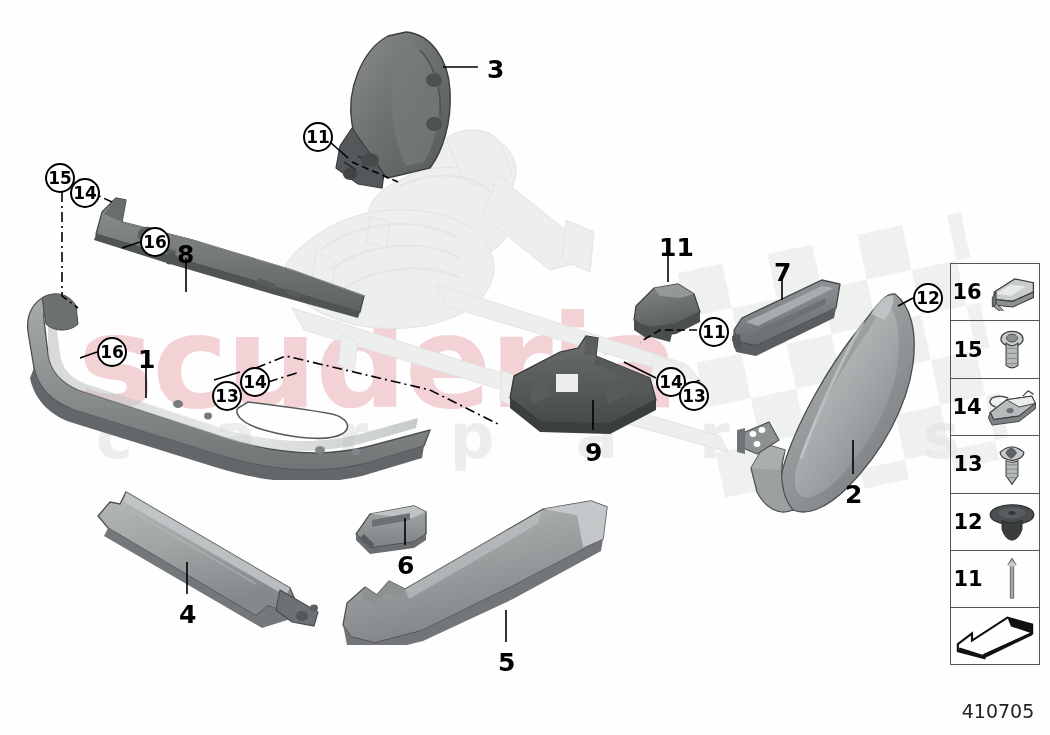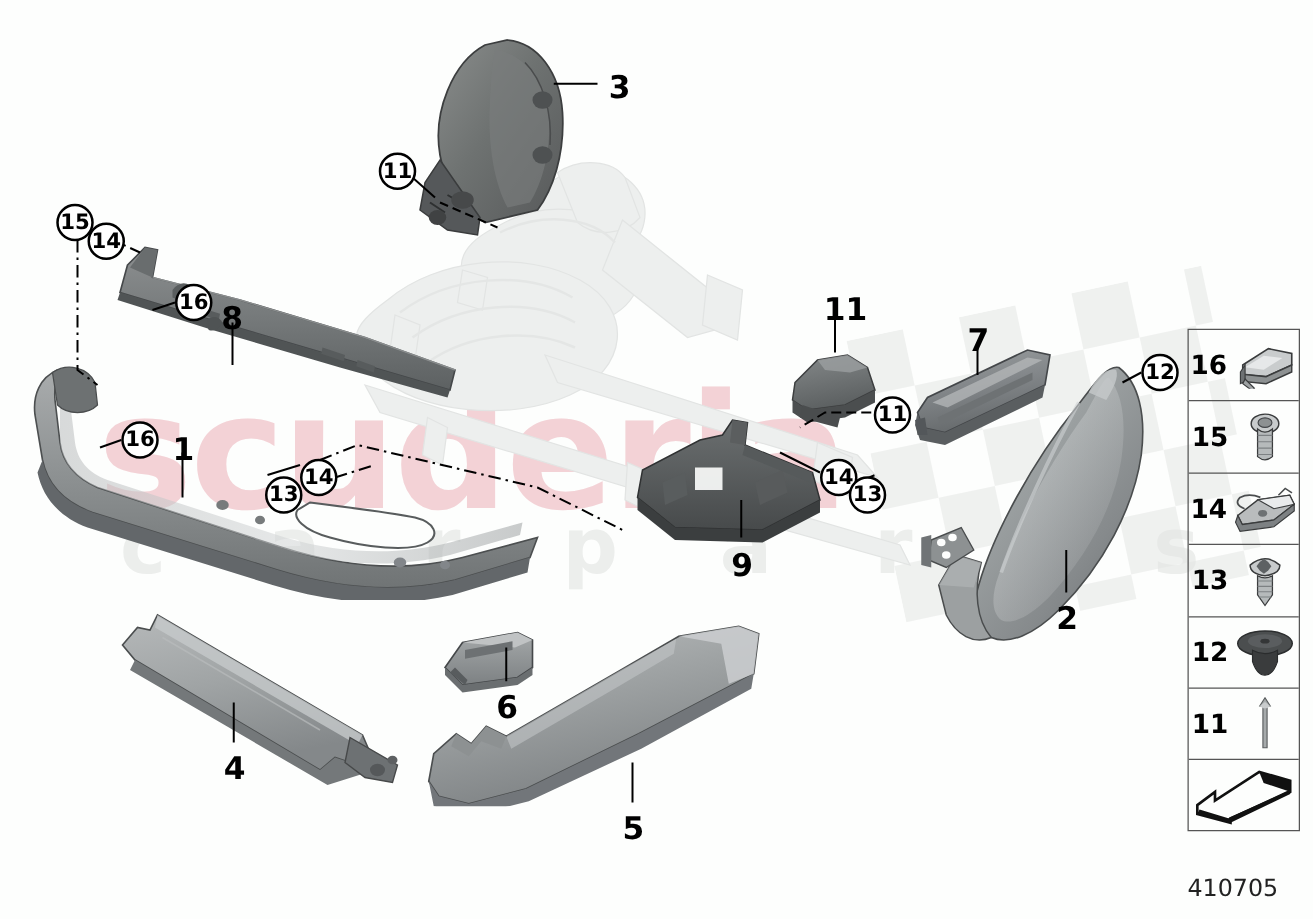--- a/index.html
+++ b/index.html
@@ -70,21 +70,21 @@
     position:relative;height:57.4px;border-bottom:1.4px solid #555;
     box-sizing:border-box;display:flex;align-items:center;
   }
   .lrow:last-child{border-bottom:none;}
   .lnum{
     width:34px;text-align:center;font-size:21px;font-weight:bold;color:#000;
     font-family:"DejaVu Sans", sans-serif;
   }
   .lic{flex:1;height:100%;position:relative;}
   #partno{
-    position:absolute;left:950px;top:700px;width:96px;text-align:left;
+    position:absolute;left:950px;top:700px;width:96px;text-align:center;
     font-size:19px;color:#222;font-family:"DejaVu Sans", sans-serif;z-index:45;
   }
 </style>
 </head>
 <body>
 
 <div id="stage">
 
   <div class="wm wm-scuderia">scuderia</div>
   <div class="wm wm-carparts">c a r p a r t s</div>

